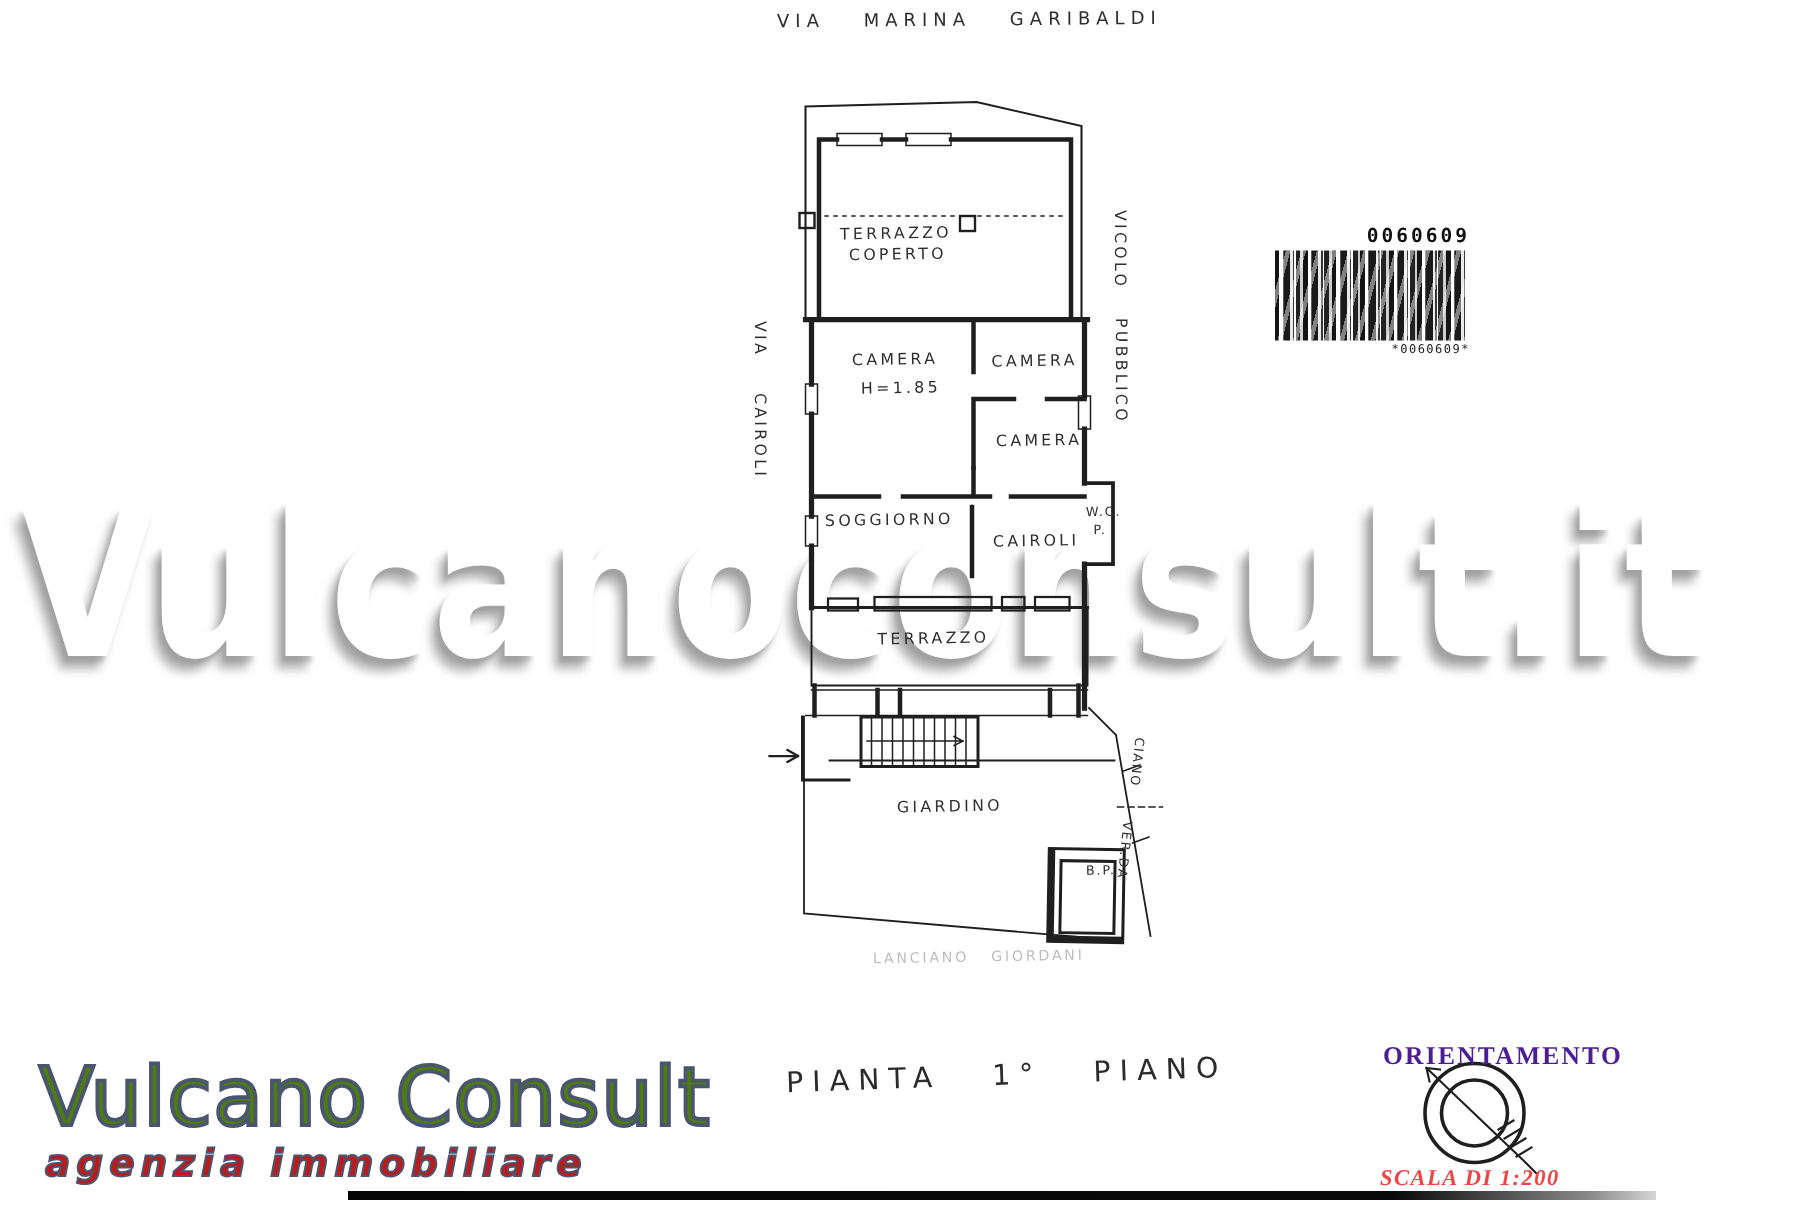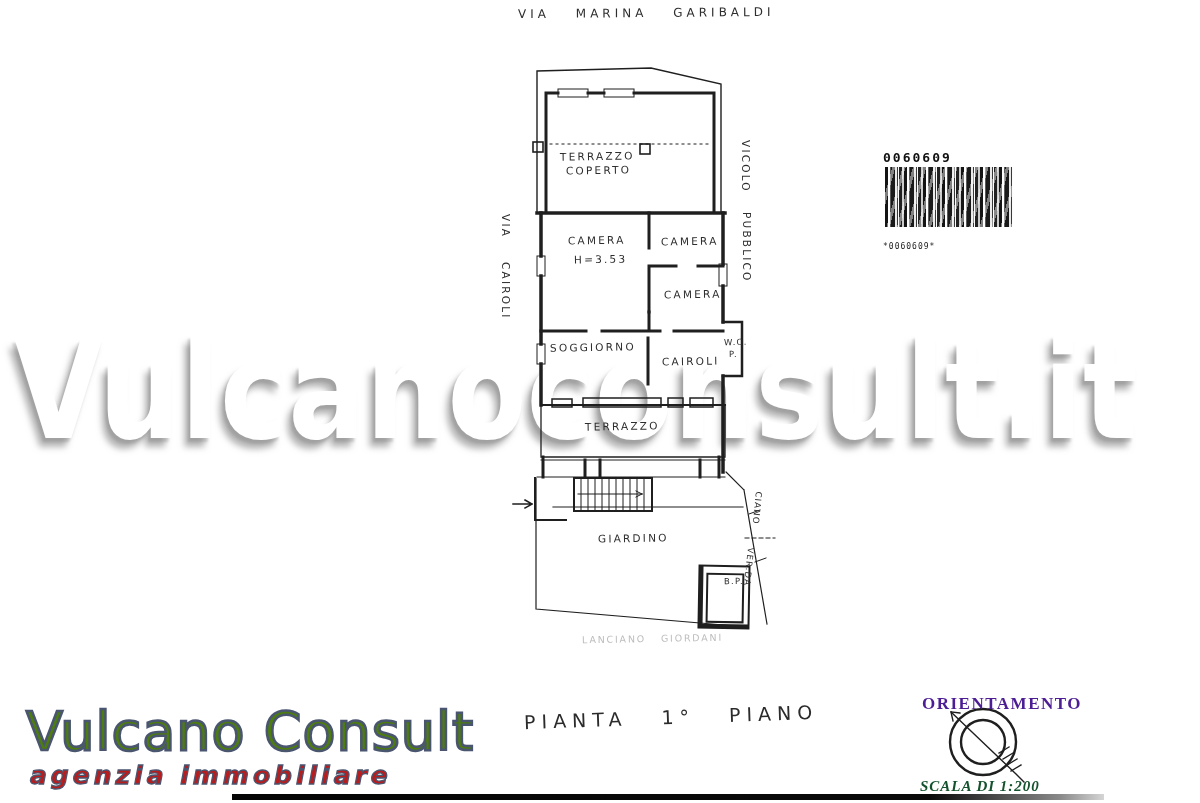--- a/index.html
+++ b/index.html
@@ -21,40 +21,40 @@
   
   #watermark{position:absolute;left:14px;top:312px;z-index:1;white-space:nowrap;
         font-family:"DejaVu Sans",sans-serif;font-weight:bold;font-size:136px;
         color:#ffffff;transform:scaleX(.845);transform-origin:0 0;letter-spacing:0px;
         text-shadow:-7px 9px 7px rgba(120,120,120,.55),-3px 4px 3px rgba(145,145,145,.4);}
 
   
   #plan-svg{position:absolute;left:0;top:0;z-index:4;}
 
   
-  #barcode{position:absolute;left:883px;top:150px;width:132px;z-index:6;text-align:left;}
+  #barcode{position:absolute;left:848px;top:150px;width:132px;z-index:6;text-align:right;}
   #barcode .num{font-family:"DejaVu Sans Mono",monospace;font-weight:bold;font-size:13px;
         letter-spacing:2px;color:#111;}
   #barcode .bars{margin:2px auto 0 auto;width:128px;height:60px;
         background:
          repeating-linear-gradient(105deg,rgba(255,255,255,0) 0 7px,rgba(255,255,255,.45) 7px 10px),
          repeating-linear-gradient(90deg,
            #141414 0 3px,#fdfdfd 3px 5px,#5a5a5a 5px 6px,#1a1a1a 6px 10px,
            #e9e9e9 10px 12px,#383838 12px 13px,#fbfbfb 13px 14px,#222 14px 17px,
            #cdcdcd 17px 19px);}
   #barcode .num2{font-family:"DejaVu Sans Mono",monospace;font-size:8px;letter-spacing:1px;
-        color:#222;margin-top:15px;}
+        color:#222;margin-top:1px;}
 
   
   #orient-title{position:absolute;left:922px;top:694px;z-index:6;
         font-family:"Liberation Serif",serif;font-weight:bold;
         font-size:17px;letter-spacing:1.5px;color:#4c1d95;}
   #orient-scale{position:absolute;left:920px;top:778px;z-index:6;
         font-family:"Liberation Serif",serif;font-style:italic;font-weight:bold;
-        font-size:15px;letter-spacing:1px;color:#14532d;}
+        font-size:15px;letter-spacing:1px;color:#ef4444;}
 
   
   #caption{position:absolute;left:524px;top:706px;z-index:6;
         font-family:"DejaVu Sans",sans-serif;font-size:19px;letter-spacing:6px;
         word-spacing:22px;color:#2b2b2b;transform:rotate(-2deg);}
 
   
   #logo{position:absolute;left:26px;top:700px;z-index:7;}
   #logo .title{font-family:"DejaVu Sans",sans-serif;font-weight:normal;font-size:54px;
         letter-spacing:1px;color:#4d7c0f;-webkit-text-stroke:2.5px #4a5570;
@@ -132,21 +132,21 @@
         <path stroke-width="1.4" d="M951,712 L1016,774 M1016,774 L1024,782"></path>
         <path stroke-width="1.4" d="M951,712 L960,713 M951,712 L953,721"></path>
         <path stroke-width="1.4" d="M999,753 L1009,747 M1003,759 L1013,753 M1007,765 L1017,759 M1011,771 L1021,765"></path>
       </g>
     </g>
   </svg>
 
   <div class="hand" style="left:560px;top:150px;">TERRAZZO</div>
   <div class="hand" style="left:566px;top:164px;">COPERTO</div>
   <div class="hand" style="left:568px;top:234px;">CAMERA</div>
-  <div class="hand" style="left:574px;top:253px;">H=3.53</div>
+  <div class="hand" style="left:574px;top:253px;">H=1.85</div>
   <div class="hand" style="left:661px;top:235px;">CAMERA</div>
   <div class="hand" style="left:664px;top:288px;">CAMERA</div>
   <div class="hand" style="left:550px;top:341px;">SOGGIORNO</div>
   <div class="hand" style="left:662px;top:355px;">CAIROLI</div>
   <div class="hand small" style="left:724px;top:337px;">W.C.</div>
   <div class="hand small" style="left:729px;top:349px;">P.</div>
   <div class="hand" style="left:585px;top:420px;">TERRAZZO</div>
   <div class="hand" style="left:598px;top:532px;">GIARDINO</div>
   <div class="hand small" style="left:712px;top:576px;margin-left:12px;">B.P.</div>
 

